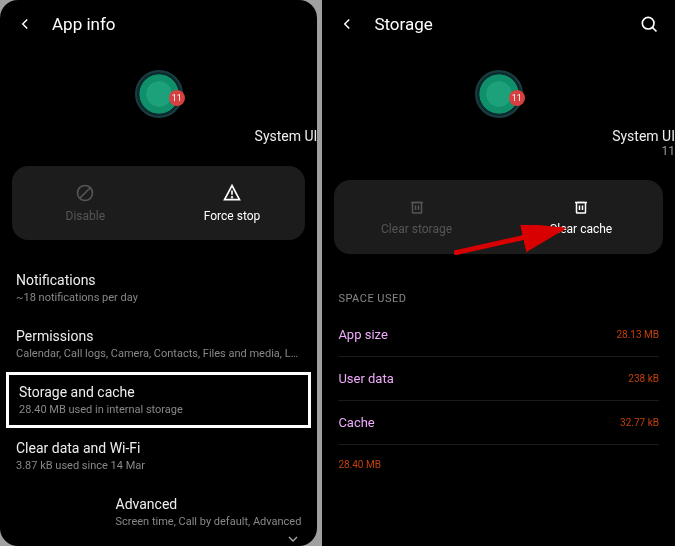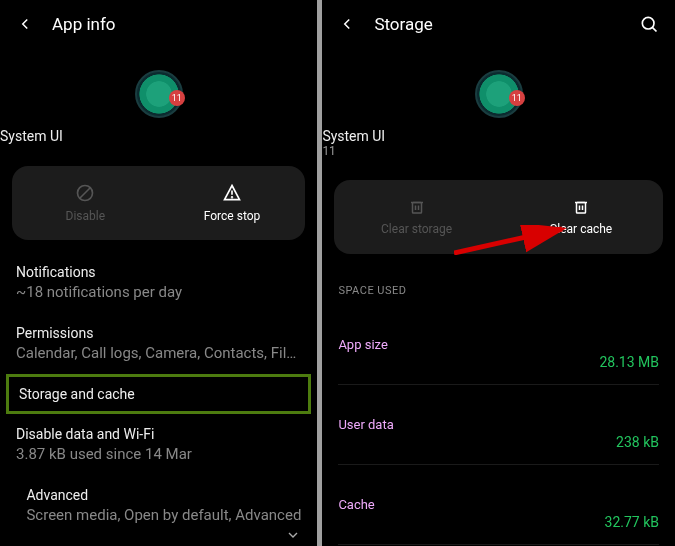--- a/index.html
+++ b/index.html
@@ -13,38 +13,38 @@
     gap: 5px;
     padding: 0;
   }
   .screen {
     background: #000;
     height: 546px;
     color: #e0e0e0;
     position: relative;
     overflow: hidden;
   }
-  .screen.left { width: 333px; }
+  .screen.left { width: 333px; border-radius: 18px; }
   .screen.right { width: 370px; }
 
   .header {
     display: flex;
     align-items: center;
     padding: 14px 16px;
     gap: 18px;
   }
   .header .title {
     font-size: 17px;
     color: #fff;
     flex: 1;
   }
   .back-icon svg, .search-icon svg { display: block; }
 
   .app-section {
-    text-align: left;
+    text-align: right;
     padding: 22px 0 14px;
   }
   .app-icon {
     width: 48px; height: 48px;
     border-radius: 50%;
     background: radial-gradient(circle at 50% 50%, #1da17a 0 40%, #0f8f6a 42% 62%, #0b2b2f 64% 100%);
     border: 2px solid #1a3d40;
     margin: 0 auto 10px;
     position: relative;
   }
@@ -59,21 +59,21 @@
     border-radius: 50%;
     line-height: 16px;
     text-align: center;
   }
   .app-name { font-size: 14px; color: #eee; }
   .app-sub { font-size: 12px; color: #999; margin-top: 0; }
 
   .action-card {
     background: #1c1c1c;
     border-radius: 16px;
-    margin: 8px 12px 12px;
+    margin: 8px 12px 20px;
     display: flex;
     overflow: hidden;
     height: 74px;
   }
   .action-btn {
     flex: 1;
     display: flex;
     flex-direction: column;
     align-items: center;
     justify-content: center;
@@ -85,45 +85,45 @@
   .action-btn svg { display: block; }
 
   .list-item {
     padding: 12px 16px;
     display: flex;
     flex-direction: column;
     gap: 3px;
   }
   .list-item .label { font-size: 14px; color: #eee; }
   .list-item .sub {
-    font-size: 15px;
+    font-size: 11px;
     color: #888;
     white-space: nowrap;
     overflow: hidden;
     text-overflow: ellipsis;
   }
-  .highlight { border: 3px solid #4d7c0f; margin: 0 6px; padding: 9px 10px; }
+  .highlight { border: 3px solid #ffffff; margin: 0 6px; padding: 9px 10px; }
 
   .adv-row { flex-direction: column; align-items: flex-end; }
   .adv-row .col { flex: 1; display: flex; flex-direction: column; gap: 3px; }
 
   .section-header {
     font-size: 11px;
     color: #888;
     letter-spacing: 0.5px;
     padding: 18px 16px 8px;
   }
   .kv-row {
     display: flex;
     align-items: center;
     padding: 14px 16px;
     font-size: 13px;
   }
   .kv-row .k { color: #f0abfc; flex: 1; }
-  .kv-row .v { color: #22c55e; font-size: 14px; margin-top: 35px; }
+  .kv-row .v { color: #c2410c; font-size: 10px; }
   .divider { height: 1px; background: #1a1a1a; margin: 0 16px; }
 
   .arrow {
     position: absolute;
     left: 132px; top: 225px;
     pointer-events: none;
     z-index: 10;
   }
 </style>
 </head>
@@ -167,31 +167,32 @@
     <span class="sub">~18 notifications per day</span>
   </div>
 
   <div class="list-item">
     <span class="label">Permissions</span>
     <span class="sub">Calendar, Call logs, Camera, Contacts, Files and media, Location, Microphon...</span>
   </div>
 
   <div class="list-item highlight">
     <span class="label">Storage and cache</span>
+    <span class="sub">28.40 MB used in internal storage</span>
   </div>
 
   <div class="list-item">
-    <span class="label">Disable data and Wi-Fi</span>
+    <span class="label">Clear data and Wi-Fi</span>
     <span class="sub">3.87 kB used since 14 Mar</span>
   </div>
 
   <div class="list-item adv-row">
     <div class="col">
       <span class="label">Advanced</span>
-      <span class="sub">Screen media, Open by default, Advanced</span>
+      <span class="sub">Screen time, Call by default, Advanced</span>
     </div>
     <span>
       <svg width="16" height="16" viewBox="0 0 24 24" fill="none" stroke="#aaa" stroke-width="2">
           <polyline points="6 9 12 15 18 9"></polyline>
         </svg>
     </span>
   </div>
 </div>
 
 <div class="screen right">

